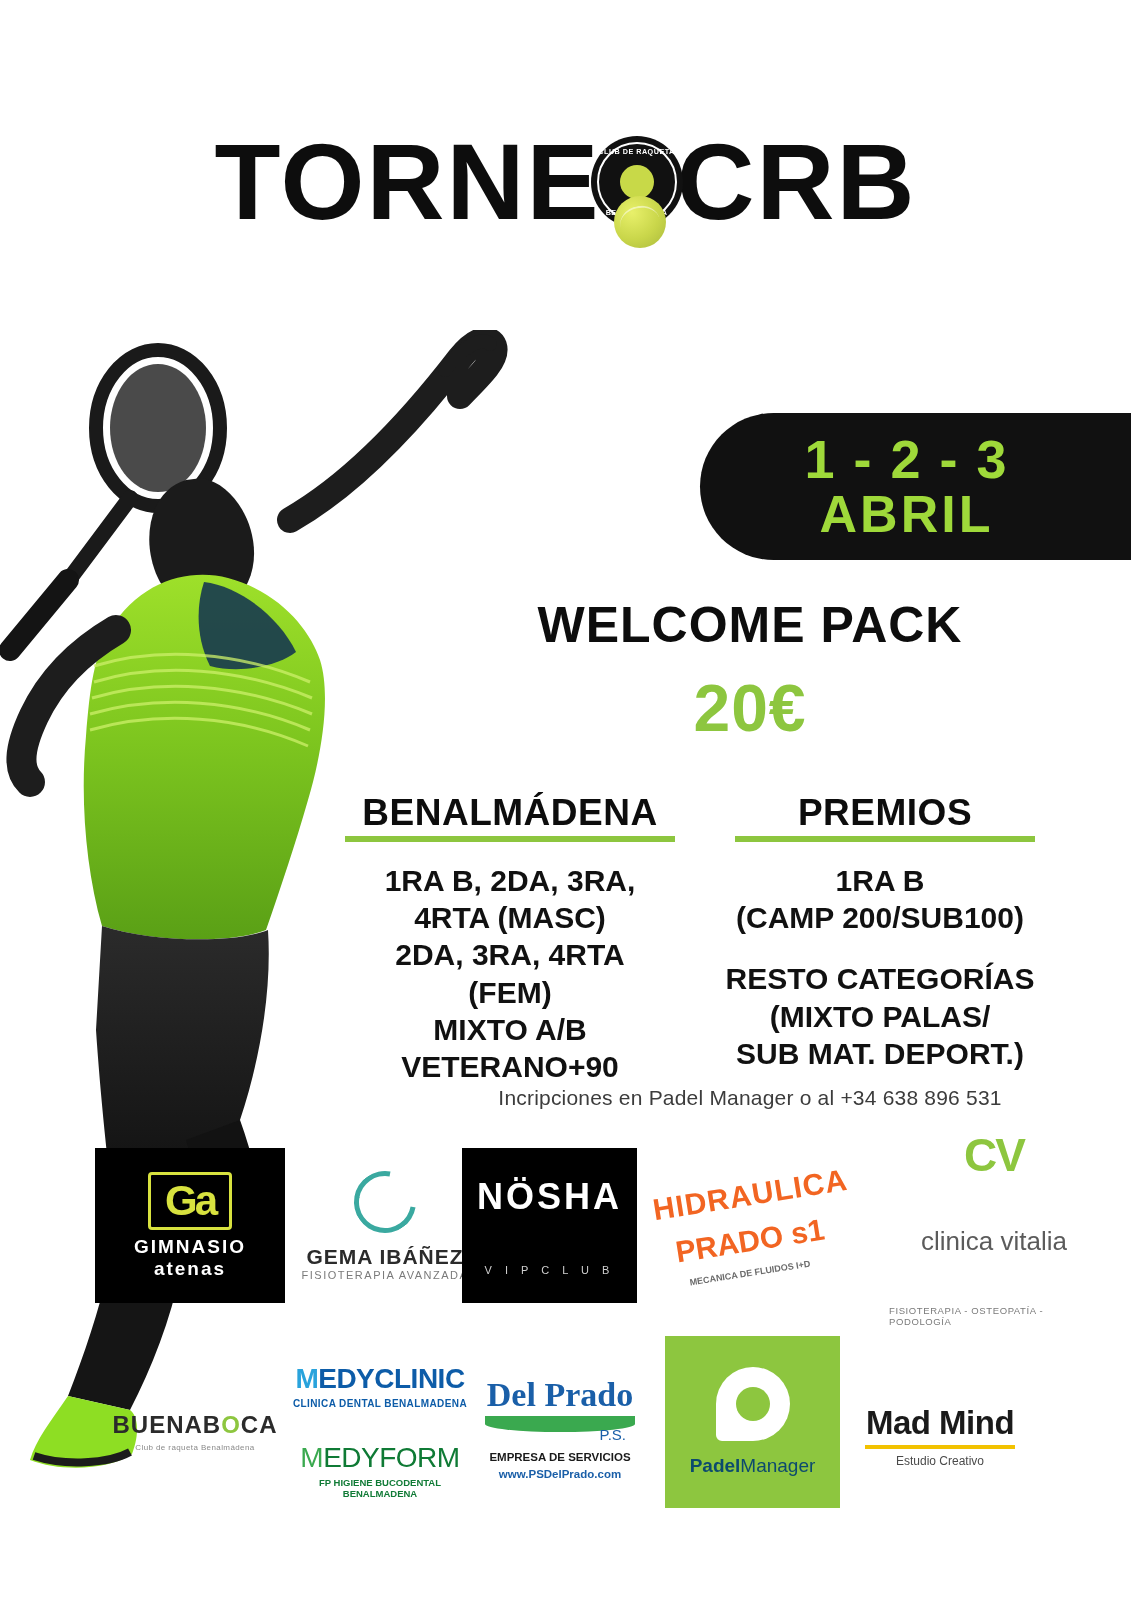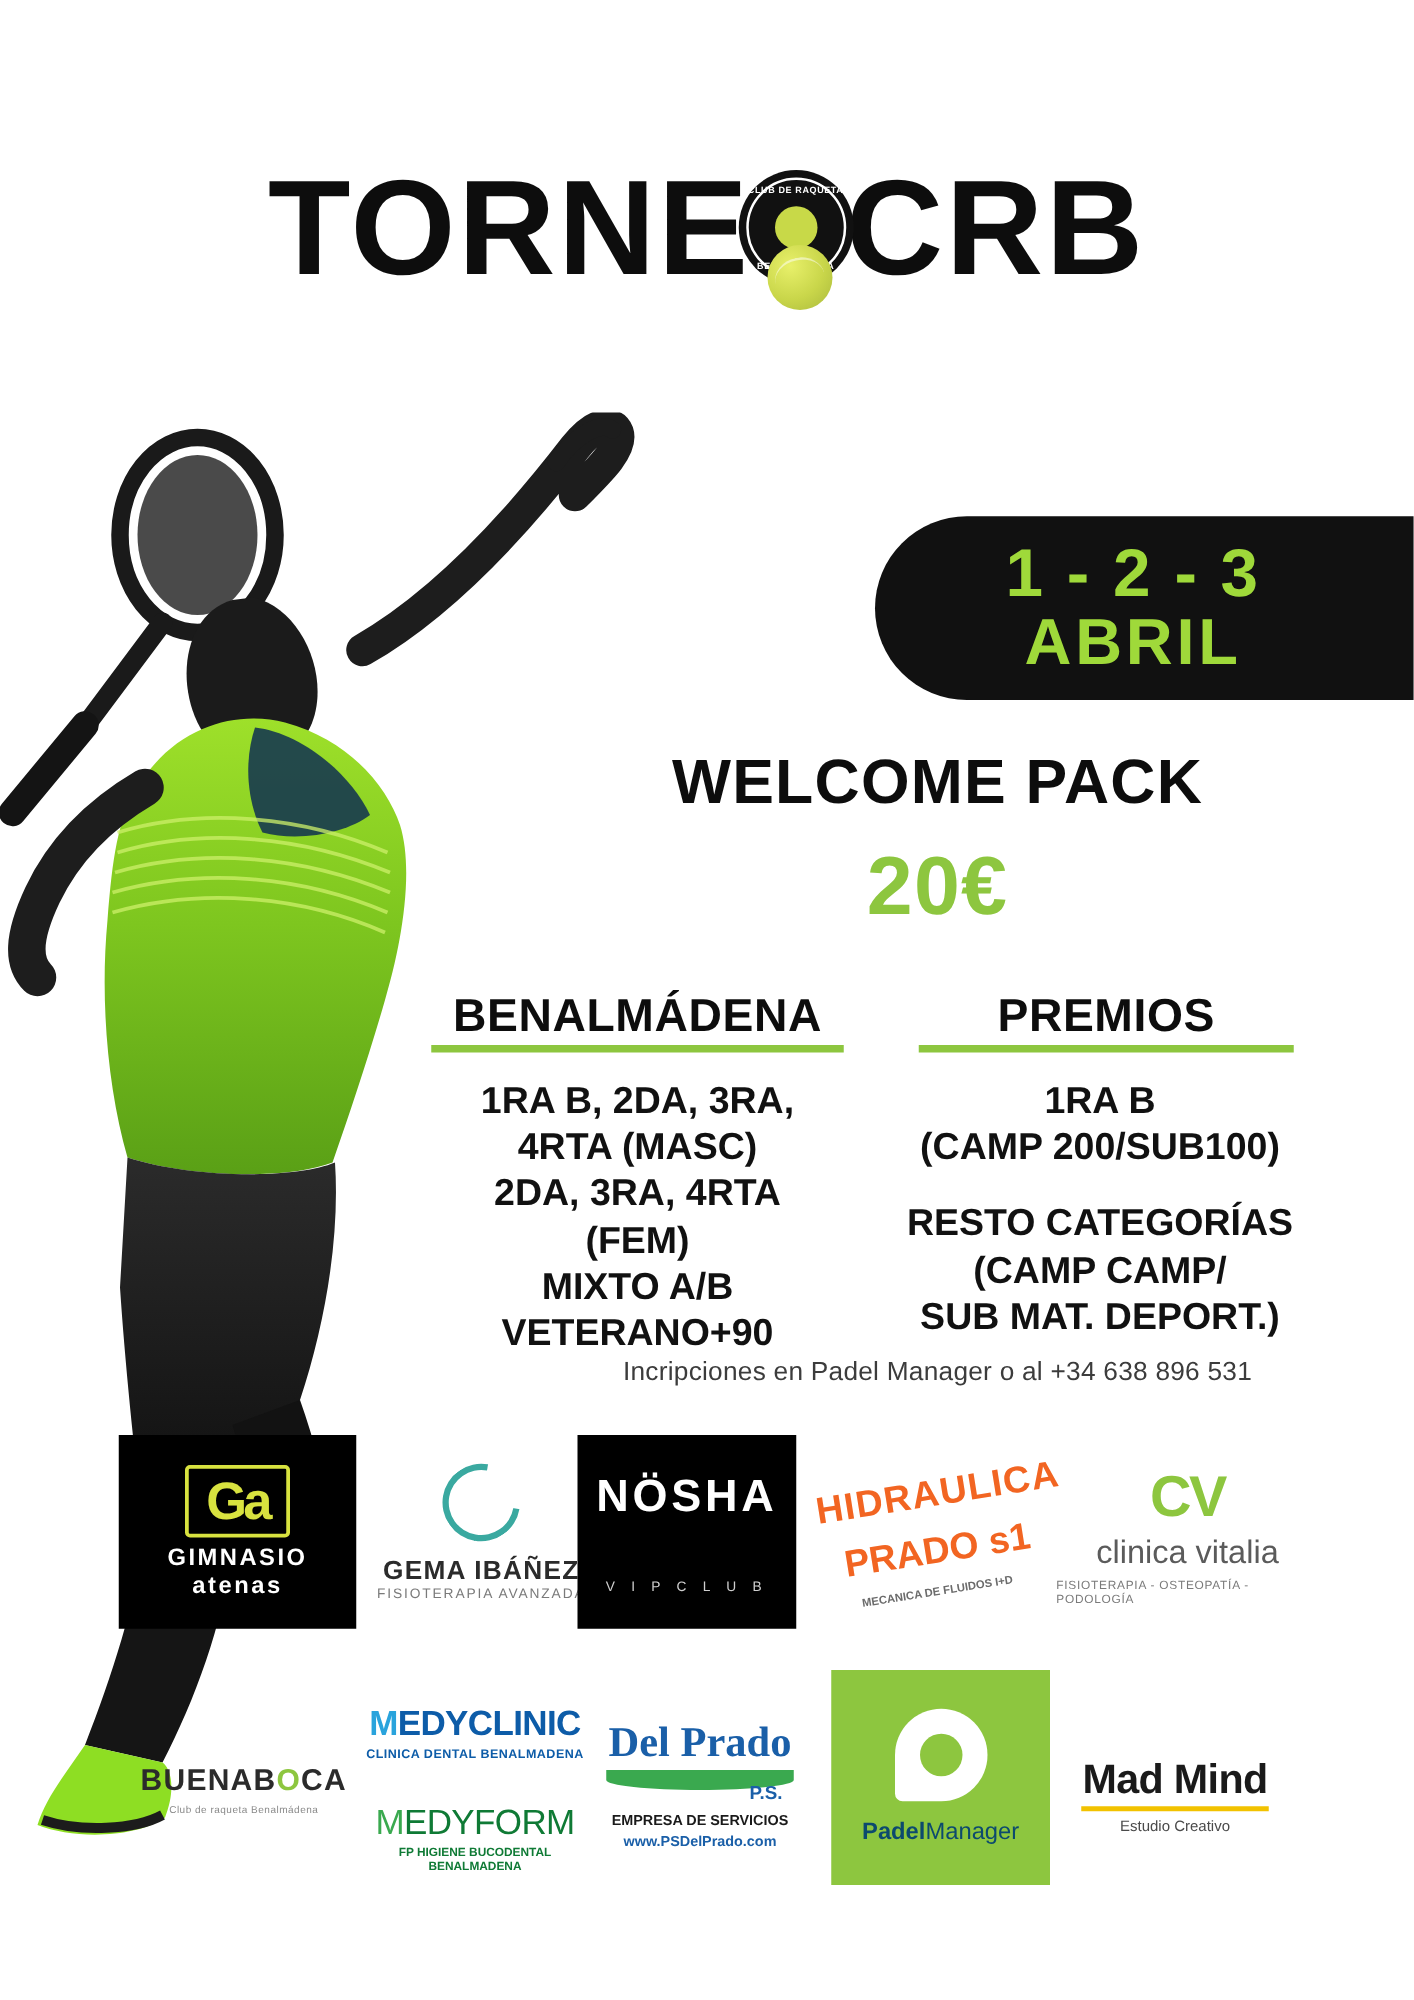--- a/index.html
+++ b/index.html
@@ -122,21 +122,21 @@
 
   .sp-nosha { left: 462px; top: 10px; width: 175px; height: 155px; background:#000;gap:36px; }
   .sp-nosha .n { color:#fff; font-size: 36px; font-weight: bold; letter-spacing: 3px; }
   .sp-nosha .s { color:#cfcfcf; font-size: 11px; letter-spacing: 5px; margin-top: 10px;}
 
   .sp-hidra { left: 655px; top: 16px; width: 190px; height: 148px; }
   .sp-hidra .l1 { color:#f26522; font-size: 30px; font-weight: bold; transform: rotate(-9deg); letter-spacing: 1px;}
   .sp-hidra .l2 { color:#f26522; font-size: 30px; font-weight: bold; transform: rotate(-9deg); margin-top: 12px;}
   .sp-hidra .l3 { color:#6b6b6b; font-size: 9px; font-weight: bold; transform: rotate(-9deg); margin-top: 10px;}
 
-  .sp-vitalia { left: 845px; top: 14px; width: 210px; height: 150px; }
+  .sp-vitalia { left: 889px; top: 14px; width: 210px; height: 150px; gap: 42px; }
   .sp-vitalia .cv { font-size: 46px; font-weight: bold; color:#8dc63f; letter-spacing: -2px;}
   .sp-vitalia .n { font-size: 26px; color:#5b5b5b; margin-top: 2px;}
   .sp-vitalia .s { font-size: 9.5px; color:#7a7a7a; letter-spacing: .6px; margin-top: 6px;}
 
   .sp-buena { left: 105px; top: 248px; width: 180px; height: 90px; }
   .sp-buena .n { font-size: 24px; font-weight: bold; color:#2b2b2b; letter-spacing: 1px;}
   .sp-buena .n i { color:#8dc63f; font-style: normal; }
   .sp-buena .s { font-size: 8px; color:#8a8a8a; margin-top: 4px; letter-spacing: .4px;}
 
   .sp-medy { left: 285px; top: 208px; width: 190px; height: 80px; }
@@ -146,21 +146,21 @@
 
   .sp-medyform { left: 285px; top: 292px; width: 190px; height: 80px; }
   .sp-medyform .n { font-size: 28px; font-weight: normal; color:#0f7a35; letter-spacing: -.5px;}
   .sp-medyform .n i { color:#3aa94f; font-style: normal; }
   .sp-medyform .s { font-size: 9.5px; color:#0f7a35; font-weight: bold; margin-top:3px;}
   .sp-medyform .s2 { font-size: 9.5px; color:#0f7a35; font-weight: bold;}
 
   .sp-prado { left: 470px; top: 215px; width: 180px; height: 150px; }
   .sp-prado .n { font-size: 34px; font-weight: bold; color:#1a5fa8; font-family:"Liberation Serif", serif;}
   .sp-prado .wave { width: 150px; height: 16px; border-radius: 0 0 60% 60%; background:#3aa94f; margin-top:2px;}
-  .sp-prado .ps { font-size: 15px; font-weight: bold; color:#1a5fa8; align-self:flex-end; margin-right:24px; margin-top:-6px;}
+  .sp-prado .ps { font-size: 15px; font-weight: normal; color:#1a5fa8; align-self:flex-end; margin-right:24px; margin-top:-6px;}
   .sp-prado .s { font-size: 11.5px; font-weight: bold; color:#1a1a1a; margin-top: 8px;}
   .sp-prado .w { font-size: 11.5px; font-weight: bold; color:#1a5fa8; margin-top: 5px;}
 
   .sp-padel { left: 665px; top: 198px; width: 175px; height: 172px; background:#8dc63f; }
   .sp-padel .shape {
     width: 74px; height: 74px; background:#fff; border-radius: 50% 50% 50% 6px;
     display:flex; align-items:center; justify-content:center;
   }
   .sp-padel .shape .dot { width: 34px; height: 34px; border-radius: 50%; background:#8dc63f; }
   .sp-padel .n { margin-top: 14px; font-size: 19px; color:#0c4a6e; font-weight: bold;}
@@ -262,21 +262,21 @@
   </div>
 
   <div class="col-head pre-head">
     <span>PREMIOS</span>
     <span class="underline"></span>
   </div>
   <div class="col-body pre-body">
     <div>1RA B</div>
     <div>(CAMP 200/SUB100)</div>
     <div class="blk2">RESTO CATEGORÍAS</div>
-    <div>(CAMP CAMP/</div>
+    <div>(MIXTO PALAS/</div>
     <div>SUB MAT. DEPORT.)</div>
   </div>
 
   <div class="contact">Incripciones en Padel Manager o al +34 638 896 531</div>
 
   <div class="sponsors">
 
     <div class="sp sp-atenas">
       <div class="ga">Ga</div>
       <div class="t1">GIMNASIO</div>

